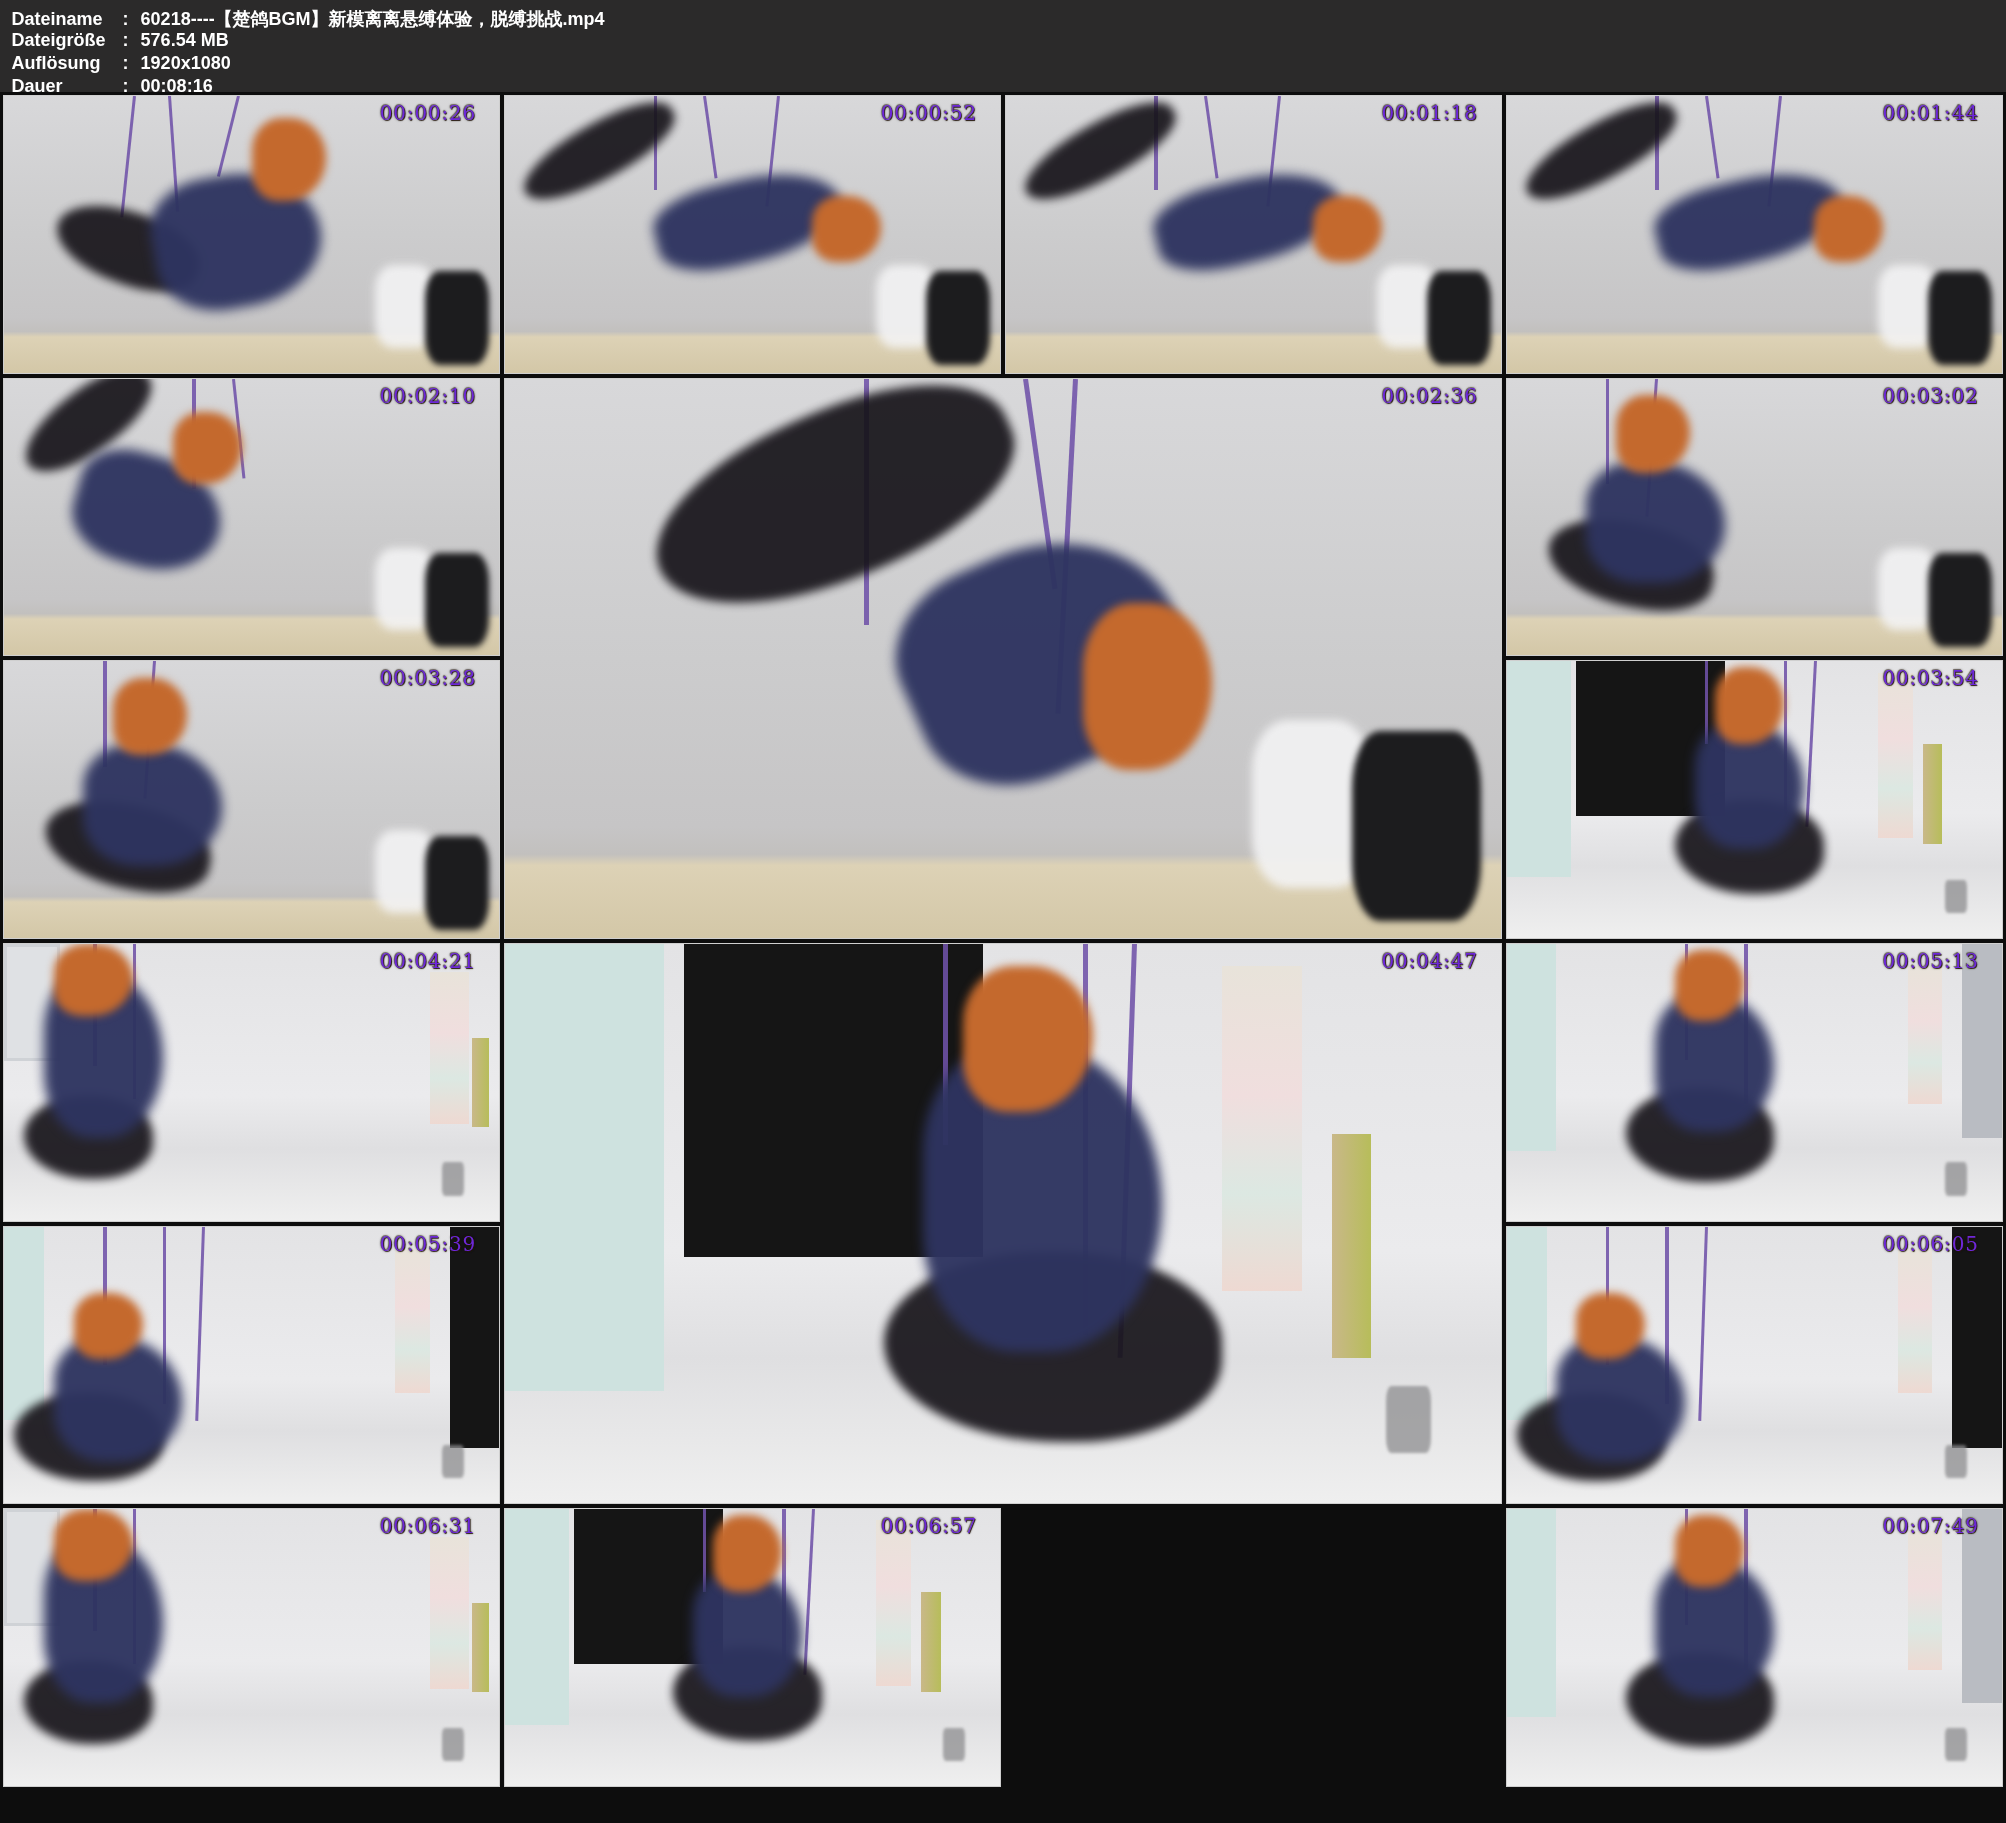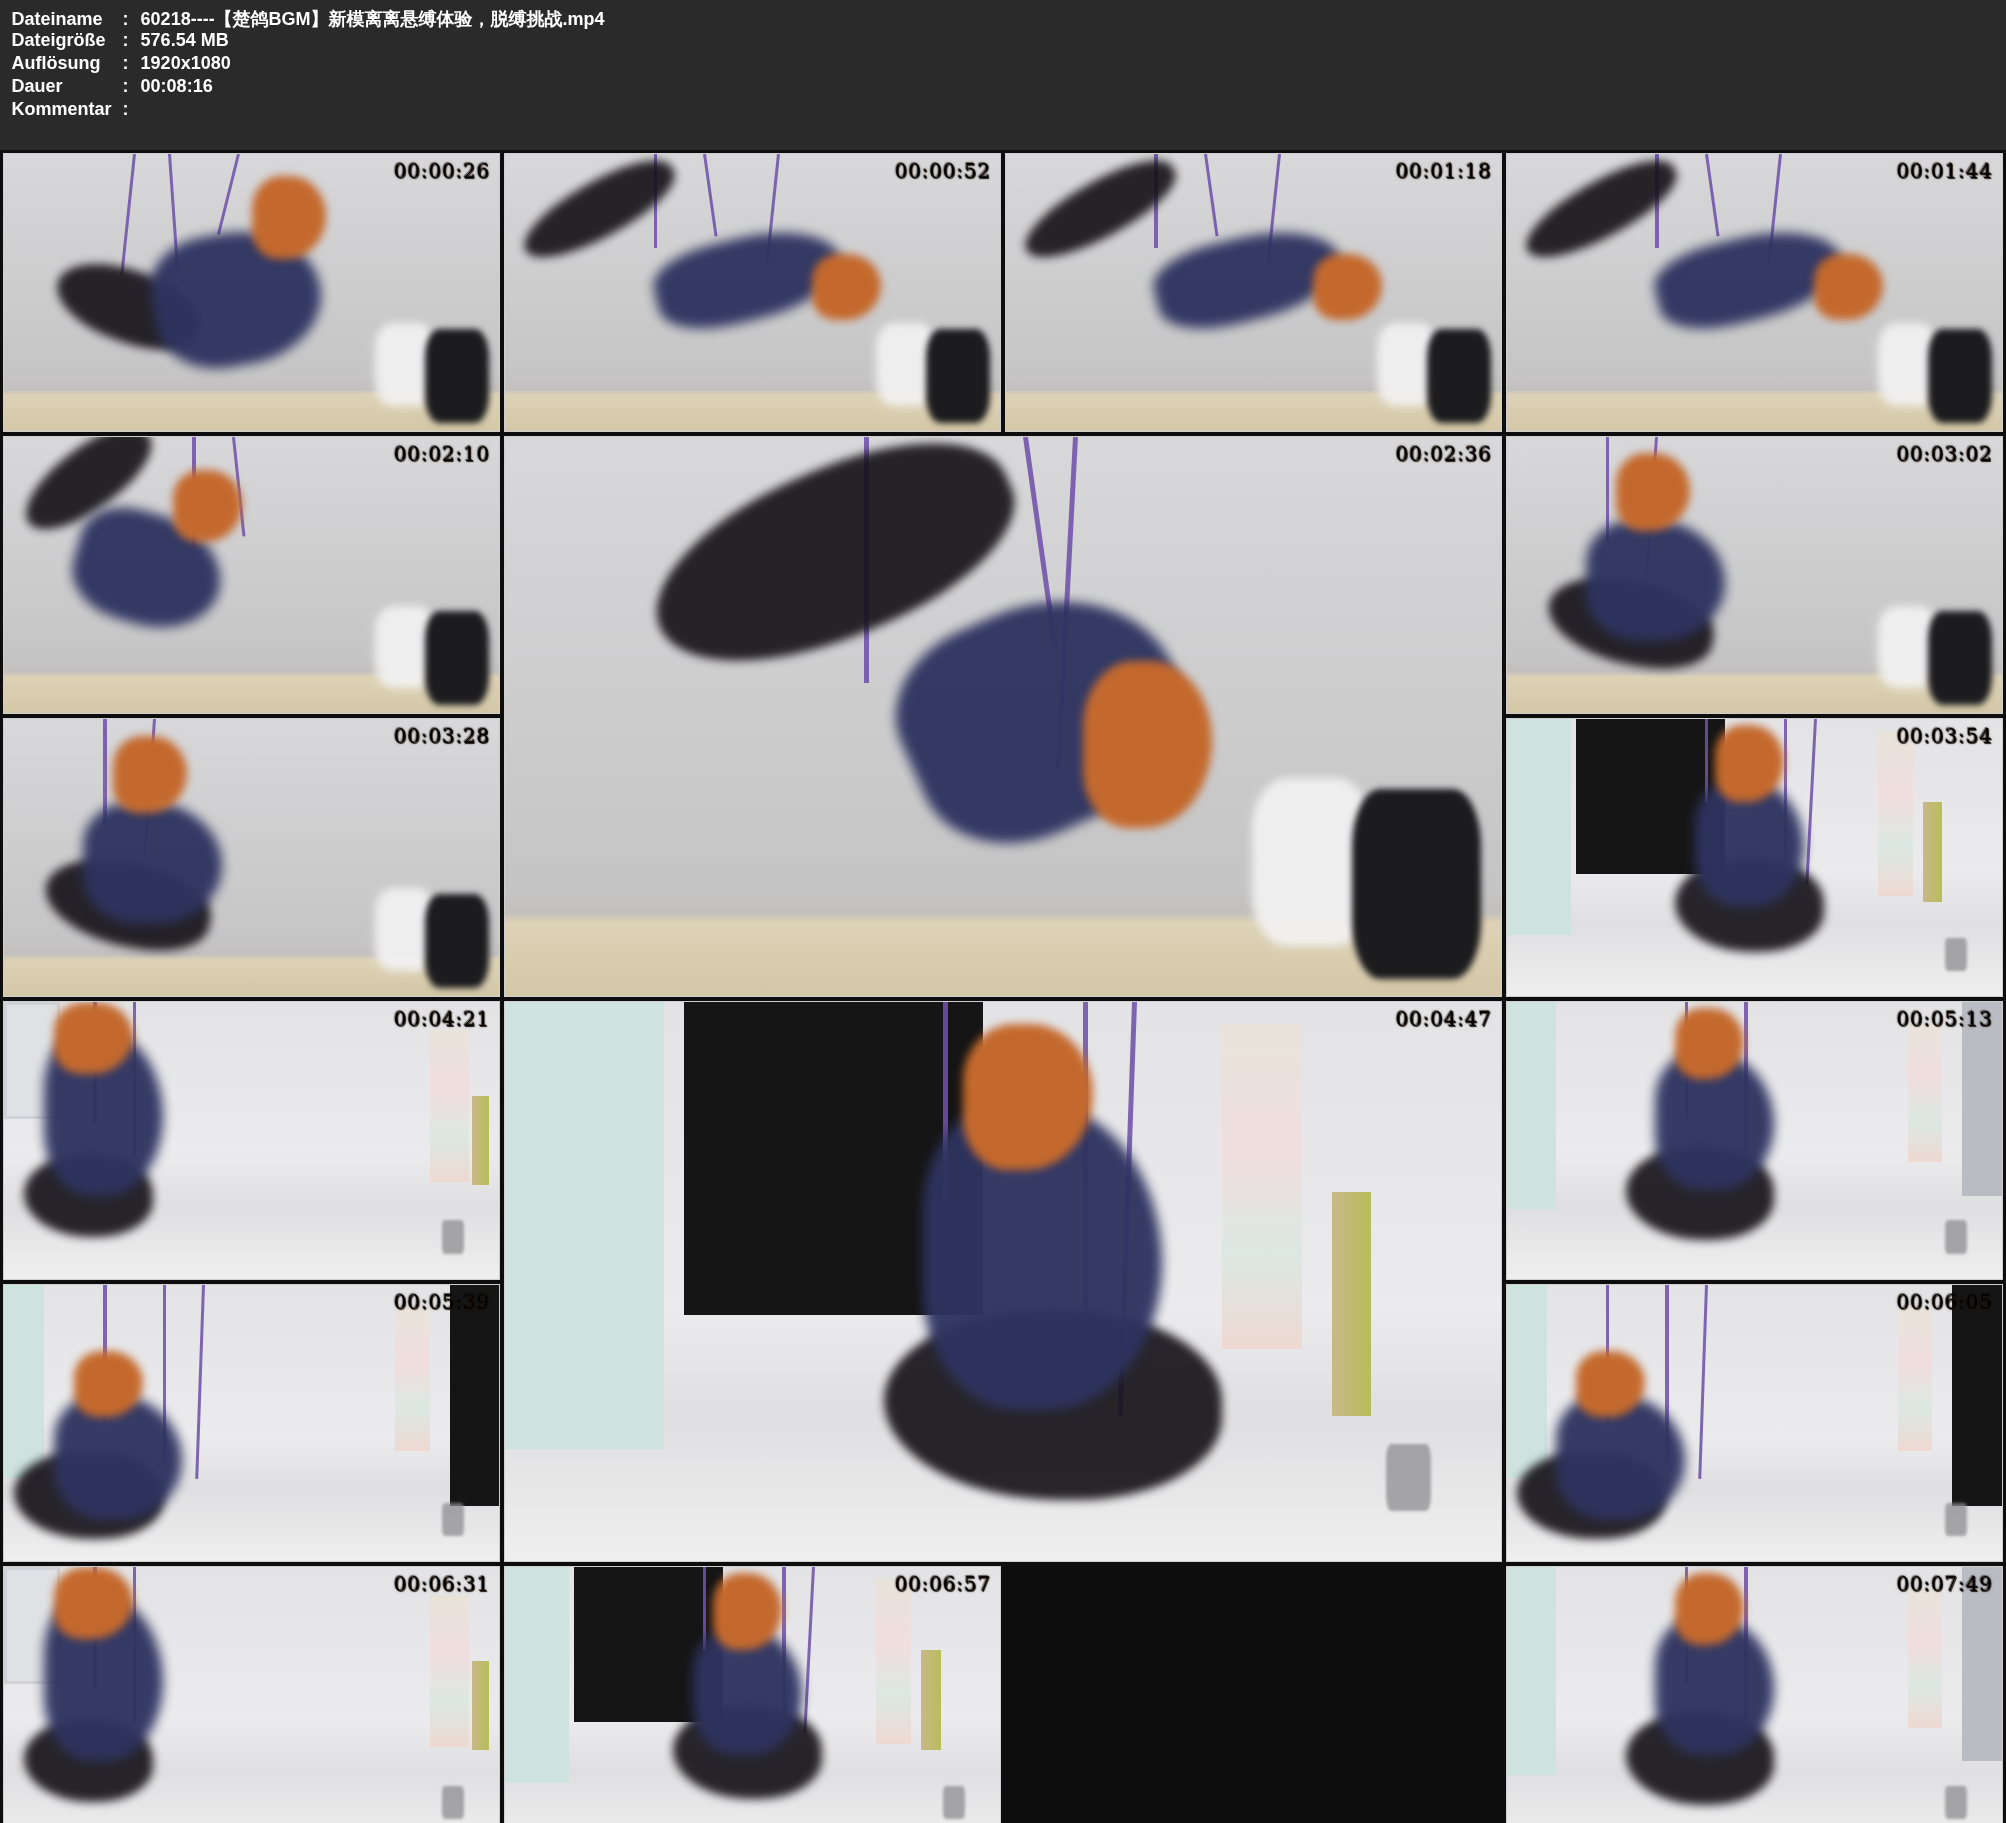--- a/index.html
+++ b/index.html
@@ -6,36 +6,36 @@
     --page-bg:#0d0d0d; --header-bg:#2b2a2a; --header-text:#ffffff;
     --rope-purple:#6f52a8; --hair-orange:#c4692d; --outfit-navy:#2e3460;
     --tights-black:#17141a; --panel-mint:#cee2df; --panel-black:#151515;
     --thumb-border:#cfcfcf;
   }
   *{box-sizing:border-box}
   html,body{margin:0;padding:0}
   body{width:2006px;height:1823px;background:var(--page-bg);font-family:"Liberation Sans",sans-serif;overflow:hidden}
 
   
-  .header{background:var(--header-bg);color:var(--header-text);height:150px;padding:6.6px 8.3px 5px 11.6px}
+  .header{background:var(--header-bg);color:var(--header-text);height:92px;padding:6.6px 8.3px 5px 11.6px}
   .hrow{display:flex;align-items:baseline;height:23px;font-weight:bold;font-size:18px;white-space:nowrap}
   .hlabel{width:111px;flex:none}
   .hcolon{width:18px;flex:none}
   .hvalue{flex:1;overflow:hidden}
 
   
   .grid{display:grid;grid-template-columns:repeat(4,1fr);grid-template-rows:repeat(6,1fr);
         gap:4.1px;padding:3.3px;height:1698px;background:var(--page-bg)}
   .thumb{position:relative;border:1.7px solid var(--thumb-border);overflow:hidden;background:#c9c9cb}
   .scene{position:absolute;inset:0;overflow:hidden}
   .studio .scene{background:linear-gradient(180deg,#d8d8da 0%,#cccccd 50%,#c6c5c6 80%,#c2c0be 85%,#ddd2b6 87%,#d3c7a7 100%)}
   .room   .scene{background:linear-gradient(180deg,#e3e3e5 0%,#ebebed 55%,#dfdfe1 74%,#efefef 100%)}
 
-  .ts{position:absolute;top:5px;right:9px;z-index:5;font-family:"DejaVu Serif",serif;font-size:20px;
-      color:#000000;letter-spacing:0.8px;
+  .ts{position:absolute;top:5px;right:23px;z-index:5;font-family:"DejaVu Serif",serif;font-size:20px;
+      color:#6d28d9;letter-spacing:0.8px;
       text-shadow:0.8px 0.8px 0.8px rgba(35,20,10,.95),-0.8px -0.8px 0.8px rgba(35,20,10,.55),0 0 2.5px rgba(0,0,0,.7)}
 
   
   .rope{position:absolute;top:0;width:3.3px;background:var(--rope-purple);opacity:.88;transform-origin:top center}
   .wide .rope{width:5px}
   .figure{position:absolute;background:var(--outfit-navy);filter:blur(5.8px);border-radius:40% 60% 55% 45%;opacity:.96}
   .legs{position:absolute;background:var(--tights-black);filter:blur(5px);border-radius:50% 50% 45% 55%;opacity:.92}
   .hair{position:absolute;background:var(--hair-orange);filter:blur(4.1px);border-radius:45% 55% 60% 40%}
   .panel{position:absolute}
   .panel.mint{left:0;top:0;width:13%;height:78%;background:var(--panel-mint)}

